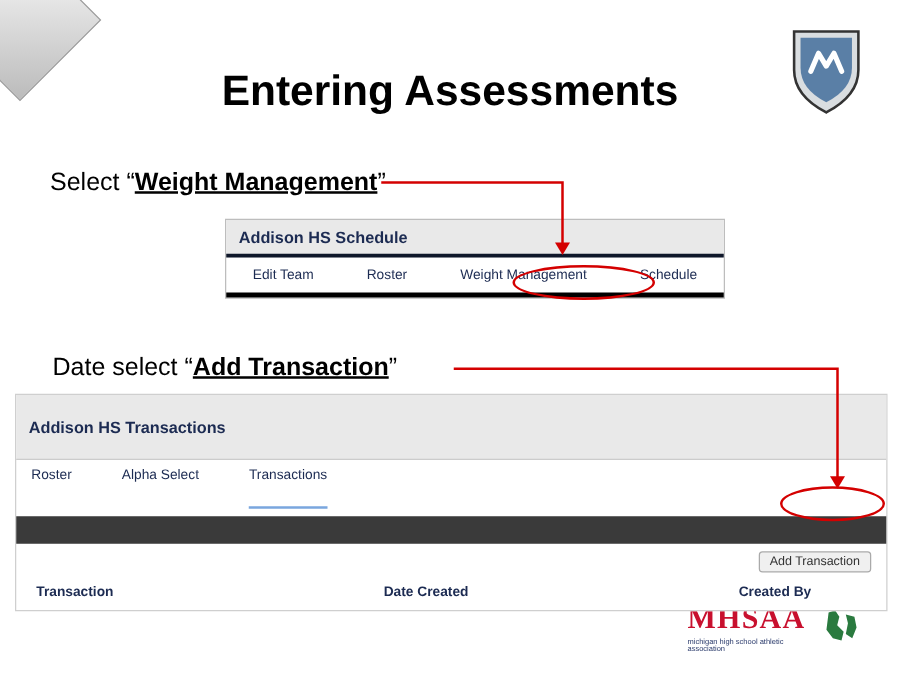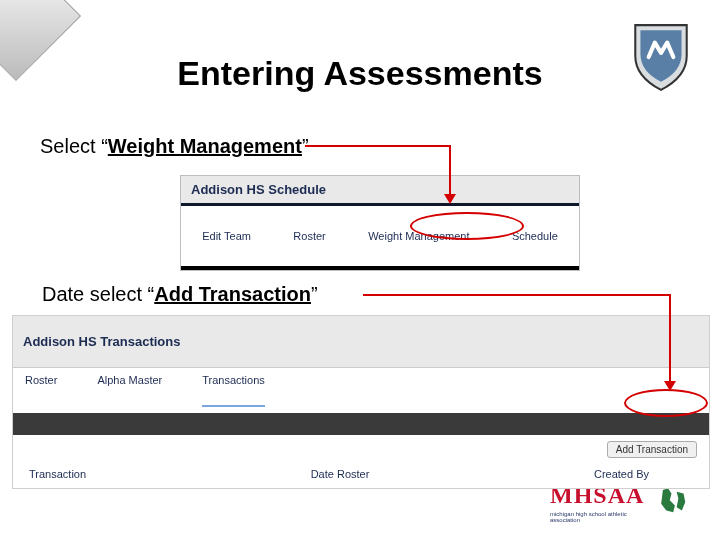--- a/index.html
+++ b/index.html
@@ -13,31 +13,31 @@
   
   .instr{position:absolute;font-size:20px;color:#000}
   .instr .pre{}
   .instr .link{font-weight:bold;text-decoration:underline}
   .instr .post{}
   .instr1{left:40px;top:135px}
   .instr2{left:42px;top:283px}
   
   .shot1{position:absolute;left:180px;top:175px;width:398px;border:1px solid #bdbdbd;background:#fff;z-index:2}
   .shot1 .hdr{background:#e9e9e9;color:#1c2b52;font-weight:bold;font-size:13px;padding:6px 10px;border-bottom:3px solid #0f172a}
-  .shot1 .tabs{display:flex;justify-content:space-around;font-size:11px;color:#1c2b52;padding:24px 0}
+  .shot1 .tabs{display:flex;justify-content:space-around;font-size:11px;color:#1c2b52;padding:8px 0}
   .shot1 .tabs span{position:relative}
   
   .shot2{position:absolute;left:12px;top:315px;width:696px;border:1px solid #cfcfcf;background:#fff;z-index:2}
   .shot2 .hdr{background:#e9e9e9;color:#1c2b52;font-weight:bold;font-size:13px;padding:18px 10px;border-bottom:1px solid #ccc}
   .shot2 .tabs{display:flex;gap:40px;padding:6px 12px;font-size:11px;color:#1c2b52}
   .shot2 .tabs .active{border-bottom:2px solid #7aa6de;padding-bottom:19px}
   .shot2 .darkbar{height:22px;background:#3a3a3a}
   .shot2 .btnrow{display:flex;justify-content:flex-end;padding:6px 12px}
   .shot2 .btnrow button{font-size:10px;padding:2px 8px;background:#f0f0f0;border:1px solid #aaa;border-radius:3px;color:#333;cursor:pointer}
-  .shot2 .cols{display:flex;justify-content:space-between;padding:4px 60px 8px 16px;font-size:11px;color:#1c2b52;font-weight:normal}
+  .shot2 .cols{display:flex;justify-content:space-between;padding:4px 60px 8px 16px;font-size:11px;color:#1c2b52;font-weight:bold}
   
   .ell{position:absolute;border:2px solid #d40000;border-radius:50%;background:transparent;z-index:5}
   .ell1{left:410px;top:212px;width:110px;height:24px}
   .ell2{left:624px;top:389px;width:80px;height:24px}
   
   .arrow{position:absolute;z-index:4}
   
   .shot1 .blackline{height:4px;background:#000}
   
   .mhsaa{position:absolute;right:30px;bottom:14px;width:140px;height:48px;display:flex;align-items:center;gap:2px}
@@ -89,30 +89,30 @@
 
   <svg class="arrow" style="left:358px;top:287px;width:330px;height:120px">
     <path d="M5 8 H312 V100" fill="none" stroke="#d40000" stroke-width="2"></path>
     <path d="M306 94 L312 104 L318 94 Z" fill="#d40000"></path>
   </svg>
 
   <div class="shot2">
     <div class="hdr">Addison HS Transactions</div>
     <div class="tabs">
       <span>Roster</span>
-      <span>Alpha Master</span>
+      <span>Alpha Select</span>
       <span class="active">Transactions</span>
     </div>
     <div class="darkbar"></div>
     <div class="btnrow">
       <button>Add Transaction</button>
     </div>
     <div class="cols">
       <span>Transaction</span>
-      <span>Date Roster</span>
+      <span>Date Created</span>
       <span>Created By</span>
     </div>
   </div>
   <div class="ell ell2"></div>
 
   <div class="star">☆</div>
 
   <div class="mhsaa">
     <div>
       <div class="mhsaa-text">MHSAA</div>

